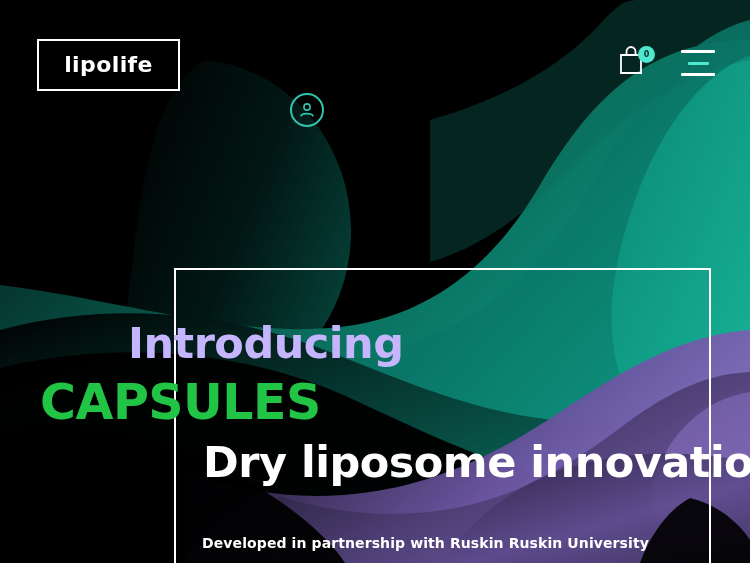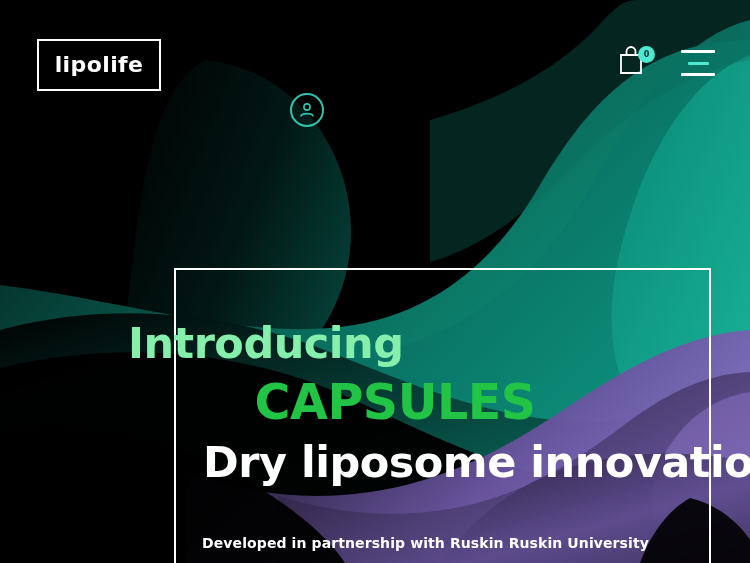--- a/index.html
+++ b/index.html
@@ -26,21 +26,21 @@
   
   #site-header{
     position:absolute; top:0; left:0;
     width:750px; height:120px;
     z-index:40;
   }
 
   #brand-logo{
     position:absolute;
     left:37px; top:39px;
-    width:124px; height:52px;
+    width:143px; height:52px;
     border:2px solid #ffffff;
     display:flex; align-items:center; justify-content:center;
   }
   #brand-logo .wordmark{
     color:#ffffff;
     font-size:22px;
     font-weight:700;
     letter-spacing:0.4px;
     line-height:1;
     font-family:"DejaVu Sans", sans-serif;
@@ -106,25 +106,24 @@
     left:0px; top:322px;
     width:750px;
     z-index:30;
   }
 
   .hl-line{
     line-height:1;
     font-family:"DejaVu Sans", sans-serif;
     font-weight:700;
     white-space:nowrap;
-    text-align:center;
   }
 
   #line-introducing{
-    color:#86efac;
+    color:#c4b5fd;
     font-size:43px;
     letter-spacing:-0.5px;
     text-align:left;
     padding-left:128px;
   }
   #line-capsules{
     color:#22c445;
     font-size:49px;
     font-weight:800;
     letter-spacing:-0.5px;

